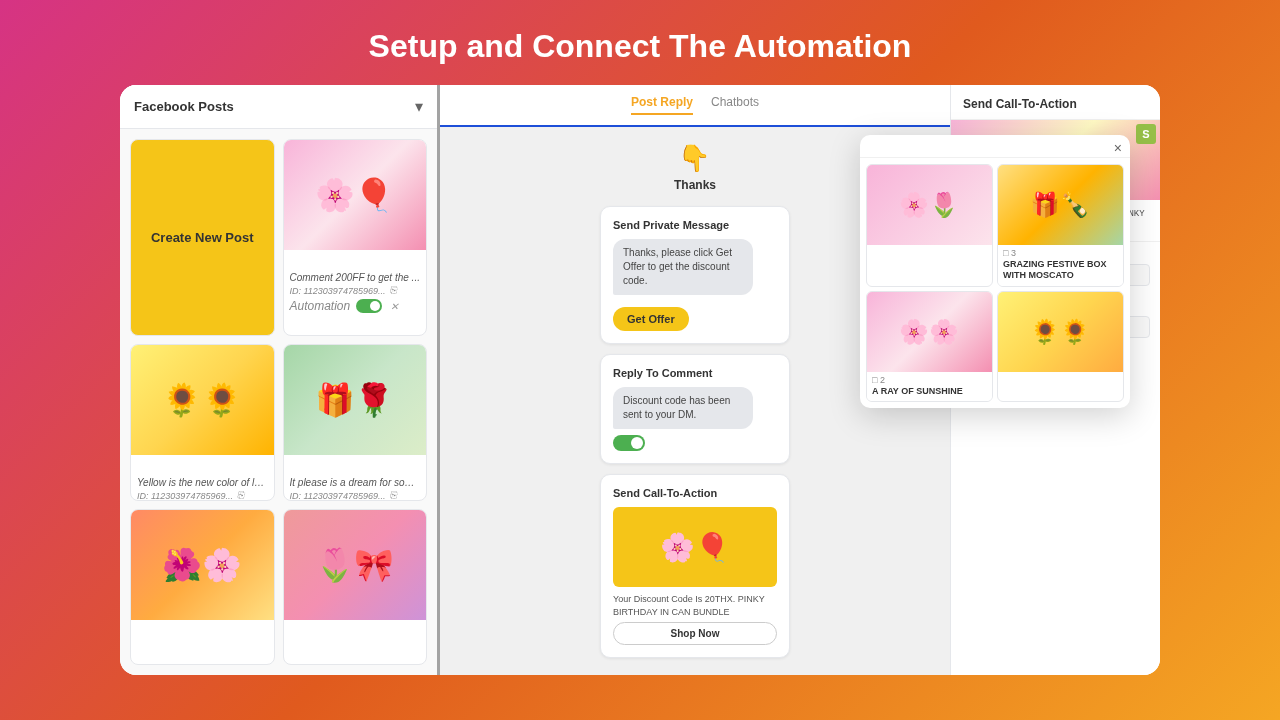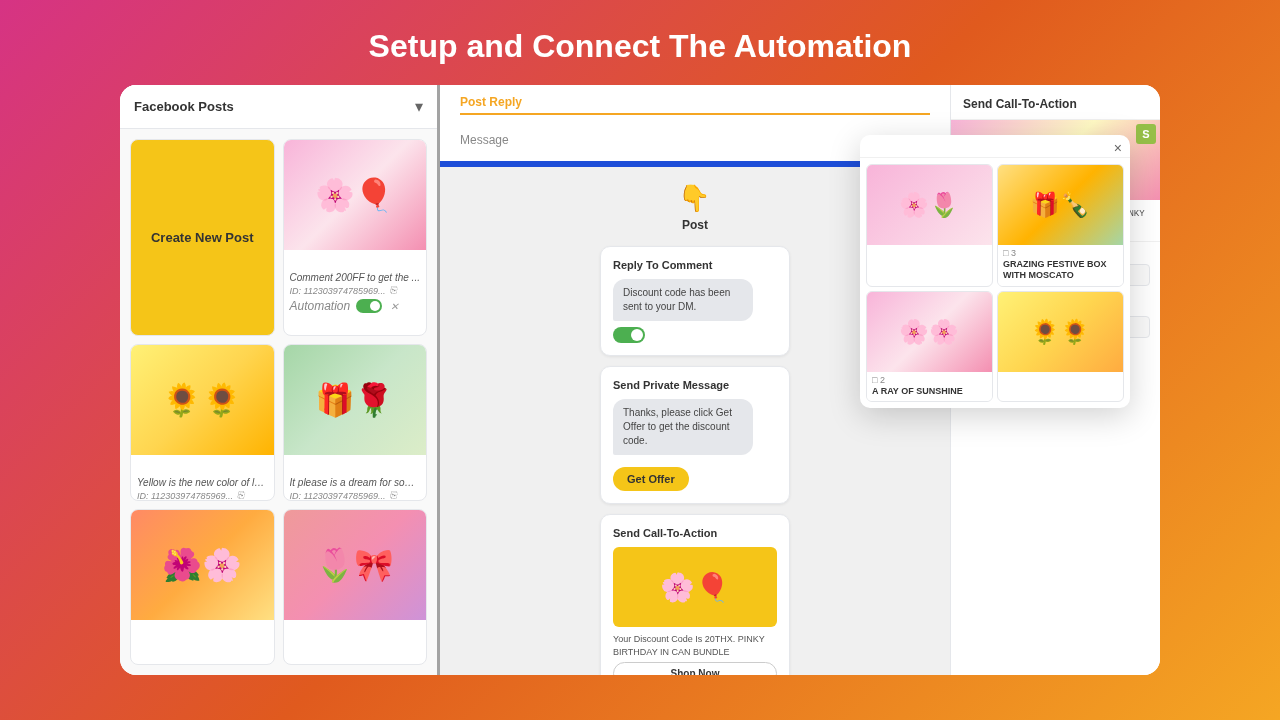--- a/index.html
+++ b/index.html
@@ -180,23 +180,22 @@
       flex: 1;
       display: flex;
       flex-direction: column;
       background: #f0f0f0;
     }
     .tabs-bar {
       background: white;
       display: flex;
       gap: 18px;
       padding: 10px 20px;
-      border-bottom: 6px solid #1d4ed8;
+      border-bottom: 2px solid #1d4ed8;
       justify-content: center;
-      flex-direction: column;
     }
     .tab {
       font-size: 12px;
       cursor: pointer;
       padding-bottom: 4px;
       color: #888;
     }
     .tab.active {
       color: #f5a623;
       border-bottom: 2px solid #f5a623;
@@ -528,45 +527,45 @@
         <div class="flower-img-5">🌷🎀</div>
         <div class="post-info">
         </div>
       </div>
     </div>
   </div>
 
   <div class="middle-panel">
     <div class="tabs-bar">
       <div class="tab active">Post Reply</div>
-      <div class="tab">Message</div>
+      <div class="tab">Chatbots</div>
     </div>
 
     <div class="flow-area">
 
       <div class="start-node">
         <span class="start-emoji">👇</span>
-        <span class="start-label">Post</span>
+        <span class="start-label">Thanks</span>
+      </div>
+
+      <div class="flow-card">
+        <div class="flow-card-title">Send Private Message</div>
+        <div class="chat-bubble">Thanks, please click Get Offer to get the discount code.</div>
+        <button class="get-offer-btn">Get Offer</button>
       </div>
 
       <div class="flow-card">
         <div class="flow-card-title">Reply To Comment</div>
         <div class="chat-bubble">Discount code has been sent to your DM.</div>
         <div class="reply-toggle-row">
           <div class="toggle-green"></div>
         </div>
       </div>
 
       <div class="flow-card">
-        <div class="flow-card-title">Send Private Message</div>
-        <div class="chat-bubble">Thanks, please click Get Offer to get the discount code.</div>
-        <button class="get-offer-btn">Get Offer</button>
-      </div>
-
-      <div class="flow-card">
         <div class="flow-card-title">Send Call-To-Action</div>
         <div class="cta-post-preview">🌸🎈</div>
         <div class="cta-caption">Your Discount Code Is 20THX. PINKY BIRTHDAY IN CAN BUNDLE</div>
         <div class="shop-now-btn">Shop Now</div>
       </div>
     </div>
   </div>
 
   <div class="right-panel">
     <div class="right-panel-title">Send Call-To-Action</div>

